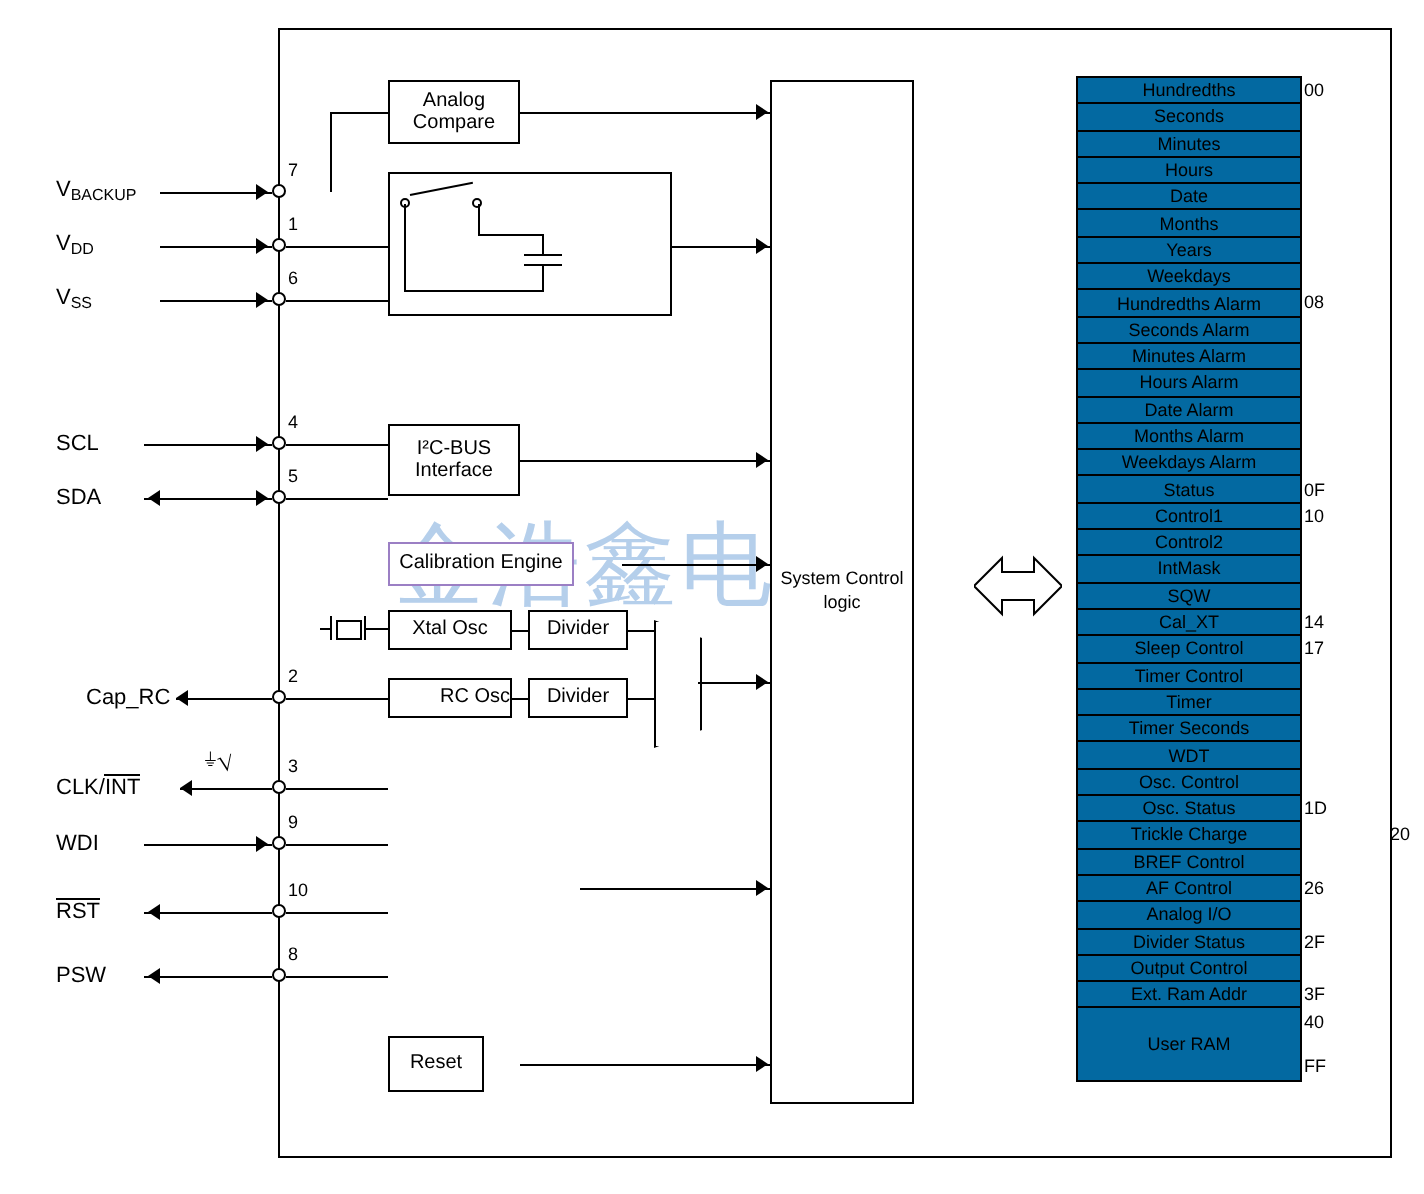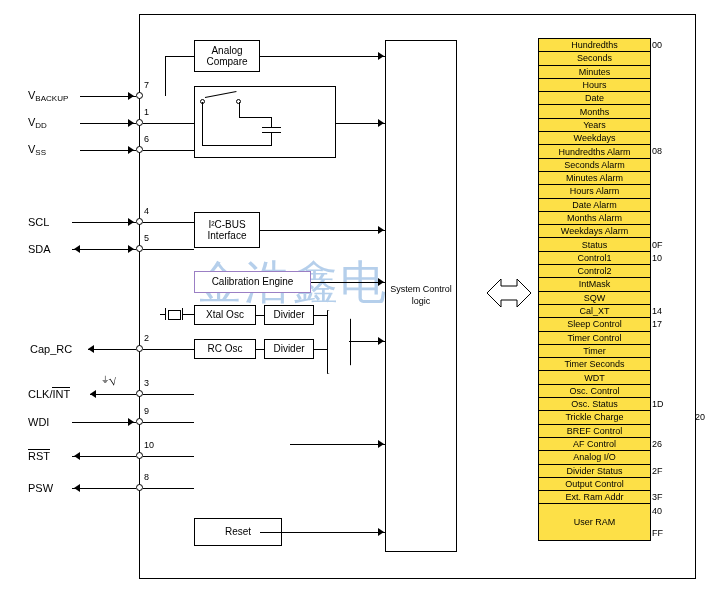--- a/index.html
+++ b/index.html
@@ -42,21 +42,21 @@
 
   
   .hline{position:absolute;height:0;border-top:1px solid #000;}
   .vline{position:absolute;width:0;border-left:1px solid #000;}
 
   
   .arrow-r{position:absolute;width:0;height:0;border-left:6px solid #000;border-top:4px solid transparent;border-bottom:4px solid transparent;}
   .arrow-l{position:absolute;width:0;height:0;border-right:6px solid #000;border-top:4px solid transparent;border-bottom:4px solid transparent;}
 
   
-  .reg-table{position:absolute;left:538px;top:38px;width:113px;border:1px solid #000;box-sizing:border-box;background:#fde047;}
+  .reg-table{position:absolute;left:538px;top:38px;width:113px;border:1px solid #000;box-sizing:border-box;background:#0369a1;}
   .reg-row{
     height:13.3px;border-bottom:1px solid #000;font-size:9px;
     display:flex;align-items:center;justify-content:center;color:#000;
     box-sizing:border-box;white-space:nowrap;
   }
   .reg-row:last-child{border-bottom:none;}
   .reg-row.tall{height:36px;}
   .addr-col{position:absolute;left:652px;top:38px;width:22px;}
   .addr-cell{position:absolute;font-size:9px;color:#000;left:0;}
 
@@ -96,21 +96,21 @@
 
   <div class="watermark">金浩鑫电子</div>
 
   <div class="chip-boundary"></div>
 
   <div class="pin-label" style="left:28px;top:89px;">V<sub>BACKUP</sub></div>
   <div class="pin-label" style="left:28px;top:116px;">V<sub>DD</sub></div>
   <div class="pin-label" style="left:28px;top:143px;">V<sub>SS</sub></div>
   <div class="pin-label" style="left:28px;top:216px;">SCL</div>
   <div class="pin-label" style="left:28px;top:243px;">SDA</div>
-  <div class="pin-label" style="left:30px;top:343px;">Cap_RC</div>
+  <div class="pin-label" style="left:43px;top:343px;">Cap_RC</div>
   <div class="pin-label" style="left:28px;top:388px;">CLK/<span class="overline">INT</span></div>
   <div class="pin-label" style="left:28px;top:416px;">WDI</div>
   <div class="pin-label" style="left:28px;top:450px;"><span class="overline">RST</span></div>
   <div class="pin-label" style="left:28px;top:482px;">PSW</div>
 
   <div class="pad" style="left:136px;top:92px;"></div>
   <div class="pad" style="left:136px;top:119px;"></div>
   <div class="pad" style="left:136px;top:146px;"></div>
   <div class="pad" style="left:136px;top:218px;"></div>
   <div class="pad" style="left:136px;top:245px;"></div>
@@ -195,63 +195,63 @@
 
   <div class="box" style="left:194px;top:212px;width:66px;height:36px;">
     <span style="white-space:pre-line">I²C-BUS
 Interface</span>
   </div>
   <div class="hline" style="left:143px;top:222px;width:51px;"></div>
   <div class="hline" style="left:143px;top:249px;width:51px;"></div>
   <div class="hline" style="left:260px;top:230px;width:125px;"></div>
   <div class="arrow-r" style="left:378px;top:226px;"></div>
 
-  <div class="box purple" style="left:194px;top:271px;width:117px;height:22px;border-color:#9b7fc4;">
+  <div class="box purple" style="left:194px;top:271px;width:93px;height:22px;border-color:#9b7fc4;">
     <span>Calibration Engine</span>
   </div>
   <div class="hline" style="left:311px;top:282px;width:74px;"></div>
   <div class="arrow-r" style="left:378px;top:278px;"></div>
 
   <div class="box" style="left:194px;top:305px;width:62px;height:20px;">
     <span>Xtal Osc</span>
   </div>
   <div class="box" style="left:264px;top:305px;width:50px;height:20px;">
     <span>Divider</span>
   </div>
   <div class="hline" style="left:256px;top:315px;width:8px;"></div>
   <div class="hline" style="left:314px;top:315px;width:14px;"></div>
 
   <div class="xtal-box" style="left:168px;top:310px;width:11px;height:8px;"></div>
   <div class="vline" style="left:165px;top:308px;height:12px;"></div>
   <div class="vline" style="left:182px;top:308px;height:12px;"></div>
   <div class="hline" style="left:160px;top:314px;width:5px;"></div>
   <div class="hline" style="left:182px;top:314px;width:12px;"></div>
 
-  <div class="box" style="left:194px;top:339px;width:62px;height:20px;">
+  <div class="box" style="left:194px;top:339px;width:62px;height:20px;justify-content:flex-end;">
     <span>RC Osc</span>
   </div>
   <div class="box" style="left:264px;top:339px;width:50px;height:20px;">
     <span>Divider</span>
   </div>
   <div class="hline" style="left:256px;top:349px;width:8px;"></div>
   <div class="hline" style="left:314px;top:349px;width:14px;"></div>
   <div class="hline" style="left:143px;top:349px;width:51px;"></div>
 
   <div class="mux"></div>
   <div class="hline" style="left:349px;top:341px;width:36px;"></div>
   <div class="arrow-r" style="left:378px;top:337px;"></div>
 
   <div class="hline" style="left:143px;top:394px;width:51px;"></div>
   <div class="hline" style="left:143px;top:422px;width:51px;"></div>
   <div class="hline" style="left:143px;top:456px;width:51px;"></div>
   <div class="hline" style="left:143px;top:488px;width:51px;"></div>
   <div class="hline" style="left:290px;top:444px;width:95px;"></div>
   <div class="arrow-r" style="left:378px;top:440px;"></div>
 
-  <div class="box" style="left:194px;top:518px;width:88px;height:28px;">
+  <div class="box" style="left:194px;top:518px;width:48px;height:28px;">
     <span>Reset</span>
   </div>
   <div class="hline" style="left:260px;top:532px;width:125px;"></div>
   <div class="arrow-r" style="left:378px;top:528px;"></div>
 
   <div class="box sys" style="left:385px;top:40px;width:72px;height:512px;">
     <span style="white-space:pre-line;line-height:1.3;">System Control
 logic</span>
   </div>
 

